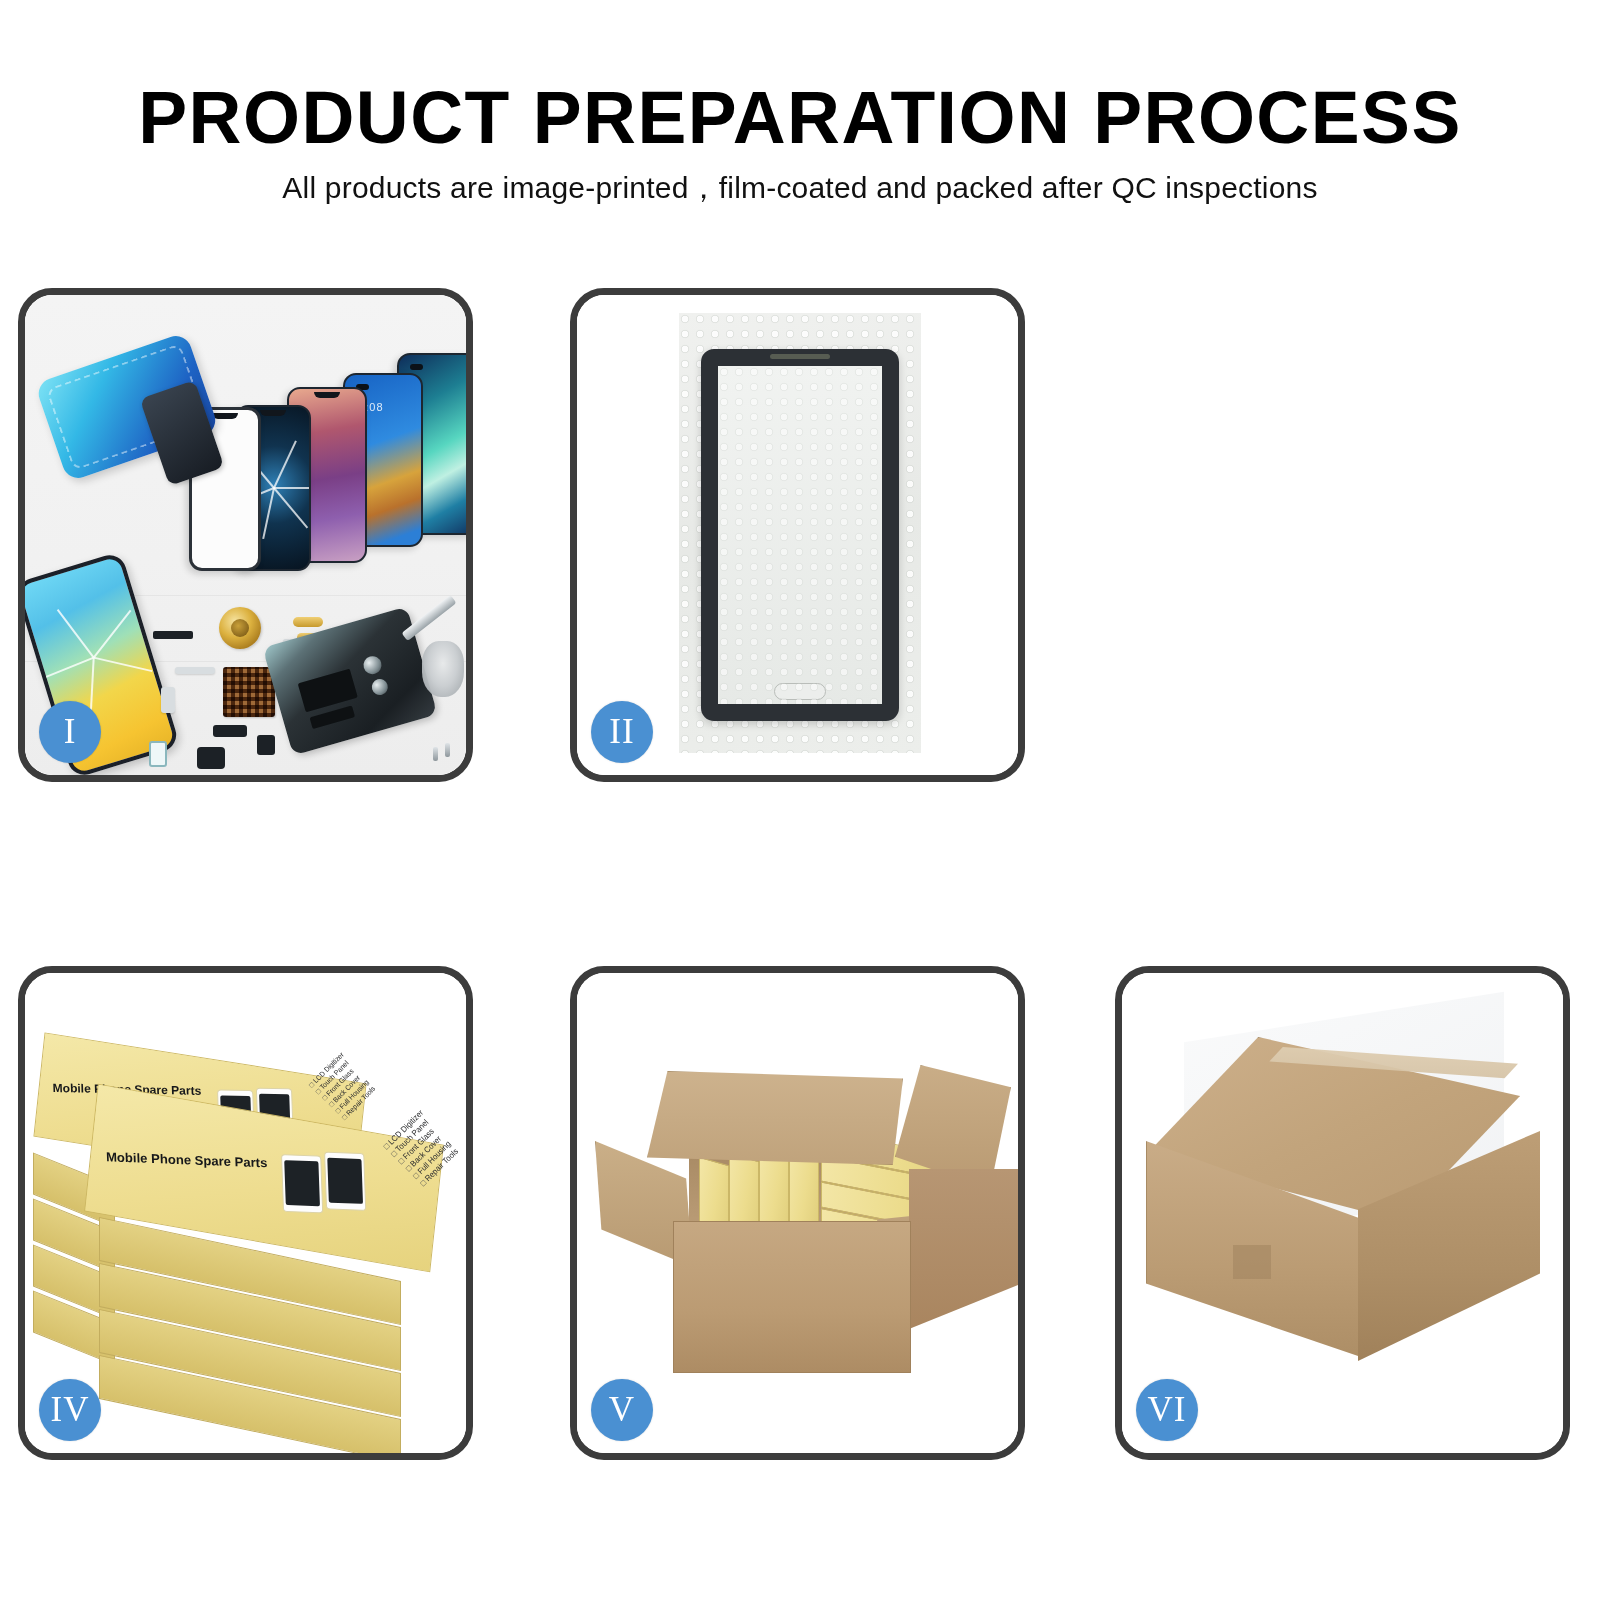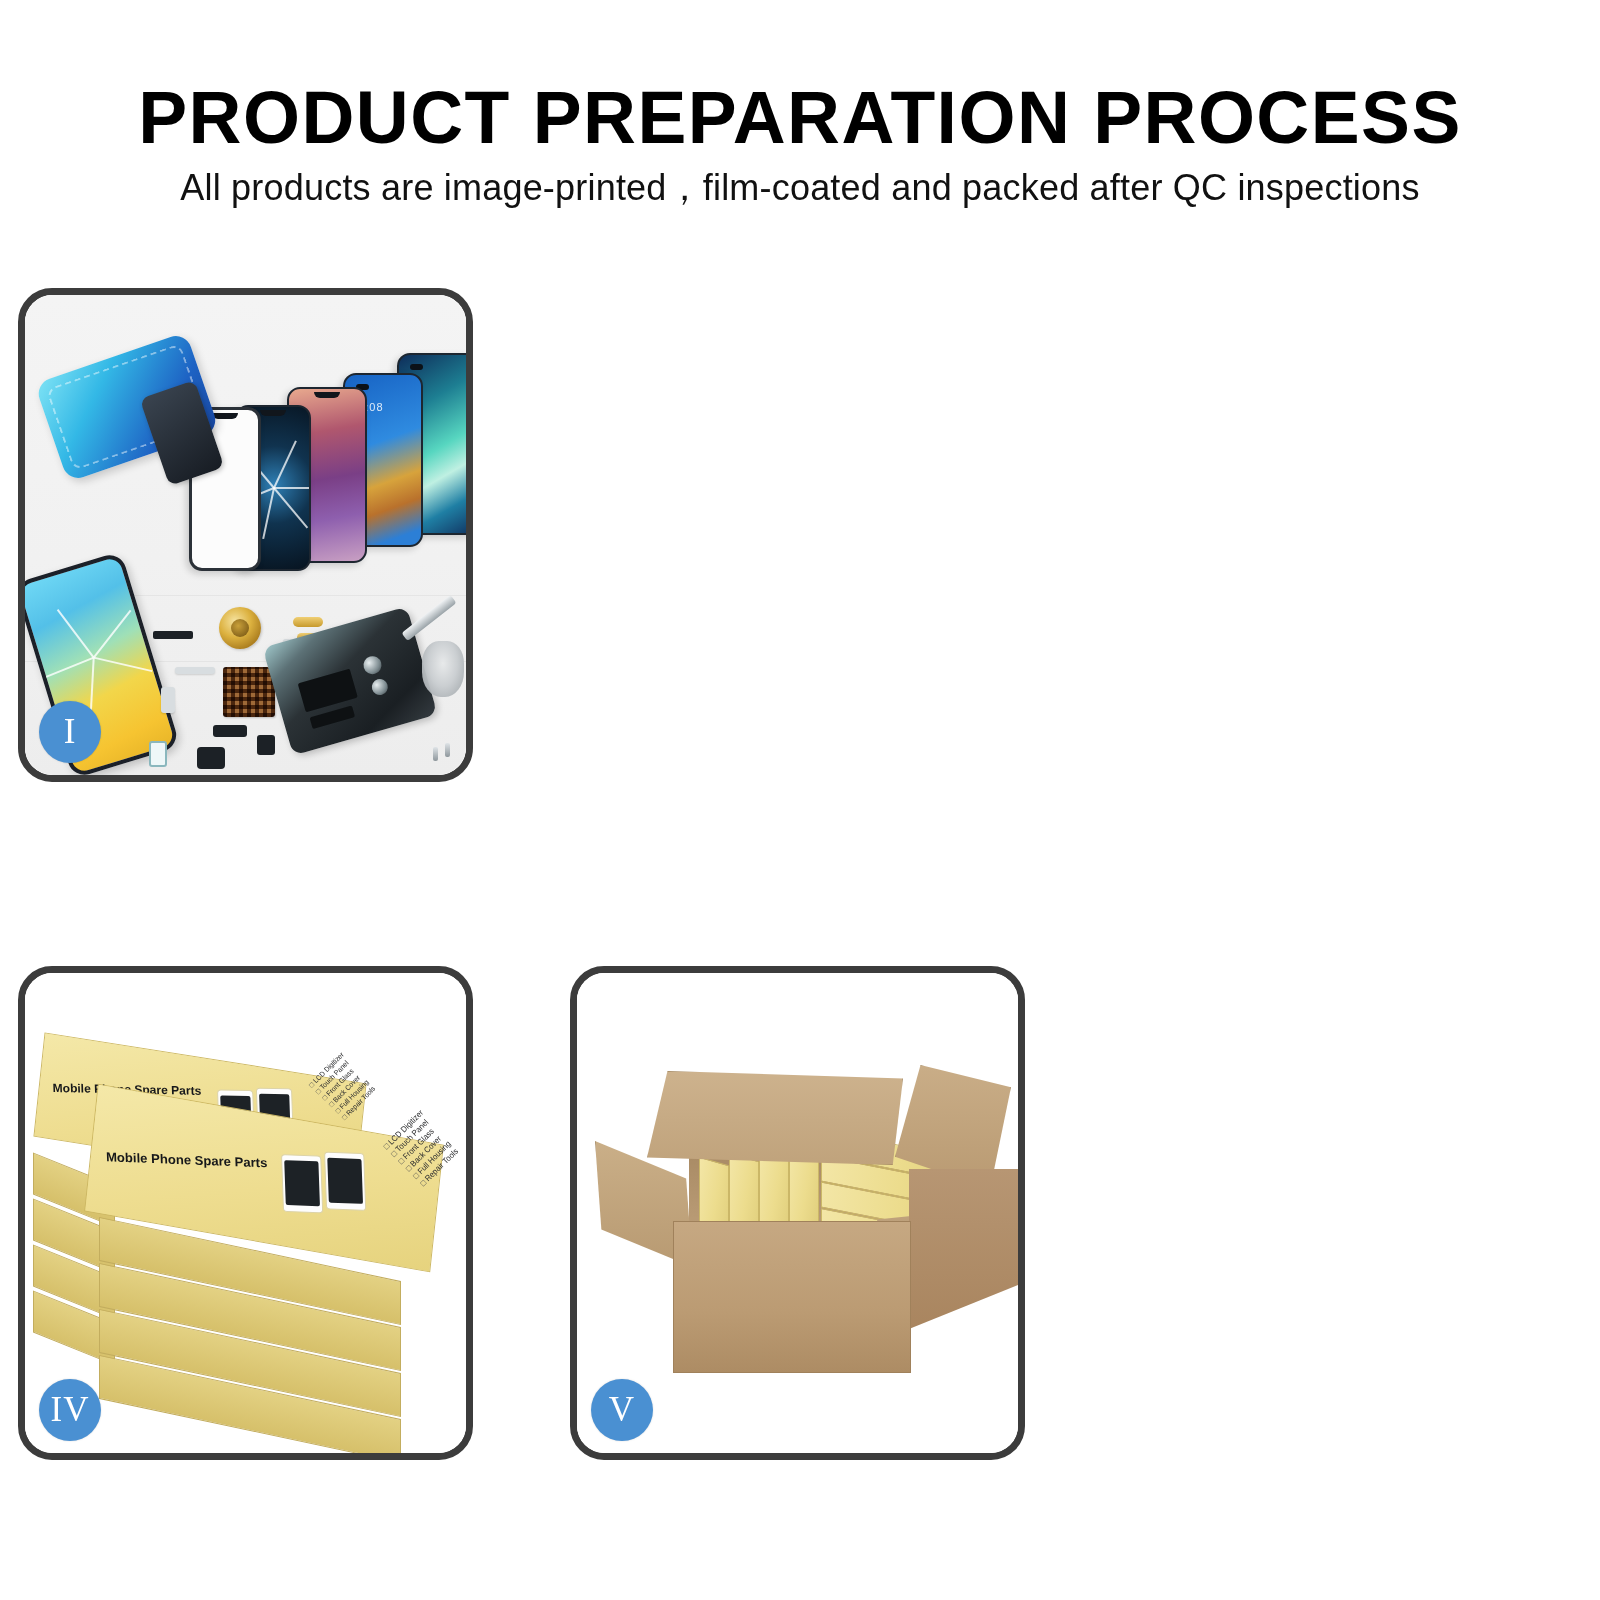--- a/index.html
+++ b/index.html
@@ -33,21 +33,21 @@
     letter-spacing: 1.5px;
     color: #000000;
     font-family: "Liberation Sans", sans-serif;
     transform: scaleX(0.99);
     white-space: nowrap;
   }
   #page-subtitle {
     position: absolute;
     top: 168px;
     left: 0; right: 0;
-    font-size: 36px;
+    font-size: 30px;
     line-height: 40px;
     font-weight: 400;
     color: #111111;
     letter-spacing: 0.2px;
     white-space: nowrap;
   }
 
   
   #panel-grid {
     position: absolute;
@@ -575,20 +575,34 @@
         <div class="board-lens" style="left:92px; top:38px; width:18px; height:18px;"></div>
         <div class="board-lens" style="left:94px; top:62px; width:16px; height:16px;"></div>
       </div>
 
       <div class="tweezer"></div>
       <div class="brush"></div>
     </div>
     <div class="badge">I</div>
   </div>
 
+  <div class="panel panel-col1 panel-row0">
+    <div class="panel-photo">
+      <div class="p2-bg"></div>
+      <div class="p2-sheet">
+        <div class="bubbles"></div>
+      </div>
+      <div class="p2-screen">
+        <div class="p2-speaker"></div>
+        <div class="p2-home"></div>
+        <div class="bubbles" style="opacity:.55;"></div>
+      </div>
+    </div>
+    <div class="badge">II</div>
+  </div>
 
 
   <div class="panel panel-col0 panel-row1">
     <div class="panel-photo">
       <div class="p4-bg"></div>
 
       <div class="ybox-side" style="left:8px; top:196px; width:80px; height:40px; transform:skewY(22deg);"></div>
       <div class="ybox-side" style="left:8px; top:242px; width:80px; height:40px; transform:skewY(22deg);"></div>
       <div class="ybox-side" style="left:8px; top:288px; width:80px; height:40px; transform:skewY(22deg);"></div>
       <div class="ybox-side" style="left:8px; top:334px; width:80px; height:40px; transform:skewY(22deg);"></div>
@@ -648,14 +662,28 @@
       <div class="carton-flap-back"></div>
       <div class="carton-flap-right"></div>
       <div class="carton-flap-left"></div>
       <div class="carton-flap-front"></div>
       <div class="carton-right"></div>
       <div class="carton-front"></div>
     </div>
     <div class="badge">V</div>
   </div>
 
+  <div class="panel panel-col2 panel-row1">
+    <div class="panel-photo">
+      <div class="p6-bg"></div>
+      <div class="p6-shadowsheet"></div>
+      <div class="p6-top"></div>
+      <div class="p6-tape"></div>
+      <div class="p6-front">
+        <div class="p6-taptab" style="left:86px; top:104px; width:38px; height:34px;"></div>
+        <div class="p6-taptab" style="left:92px; top:188px; width:38px; height:30px;"></div>
+      </div>
+      <div class="p6-right"></div>
+    </div>
+    <div class="badge">VI</div>
+  </div>
 
 </div>
 
 </body></html>

